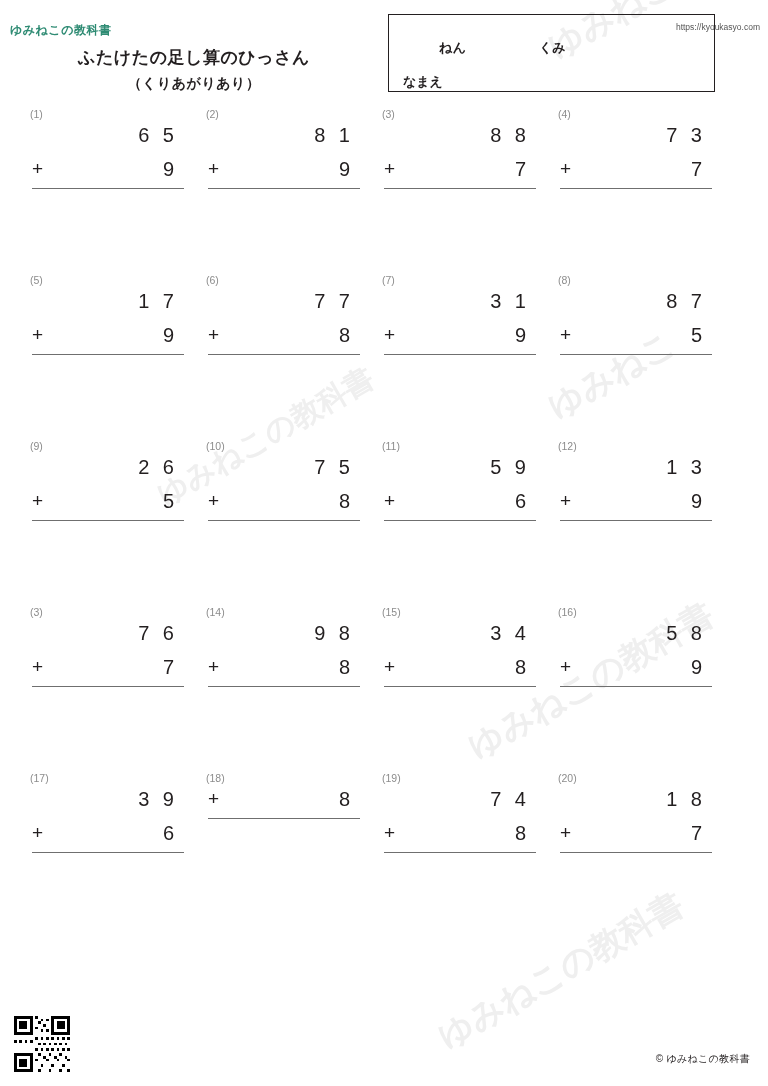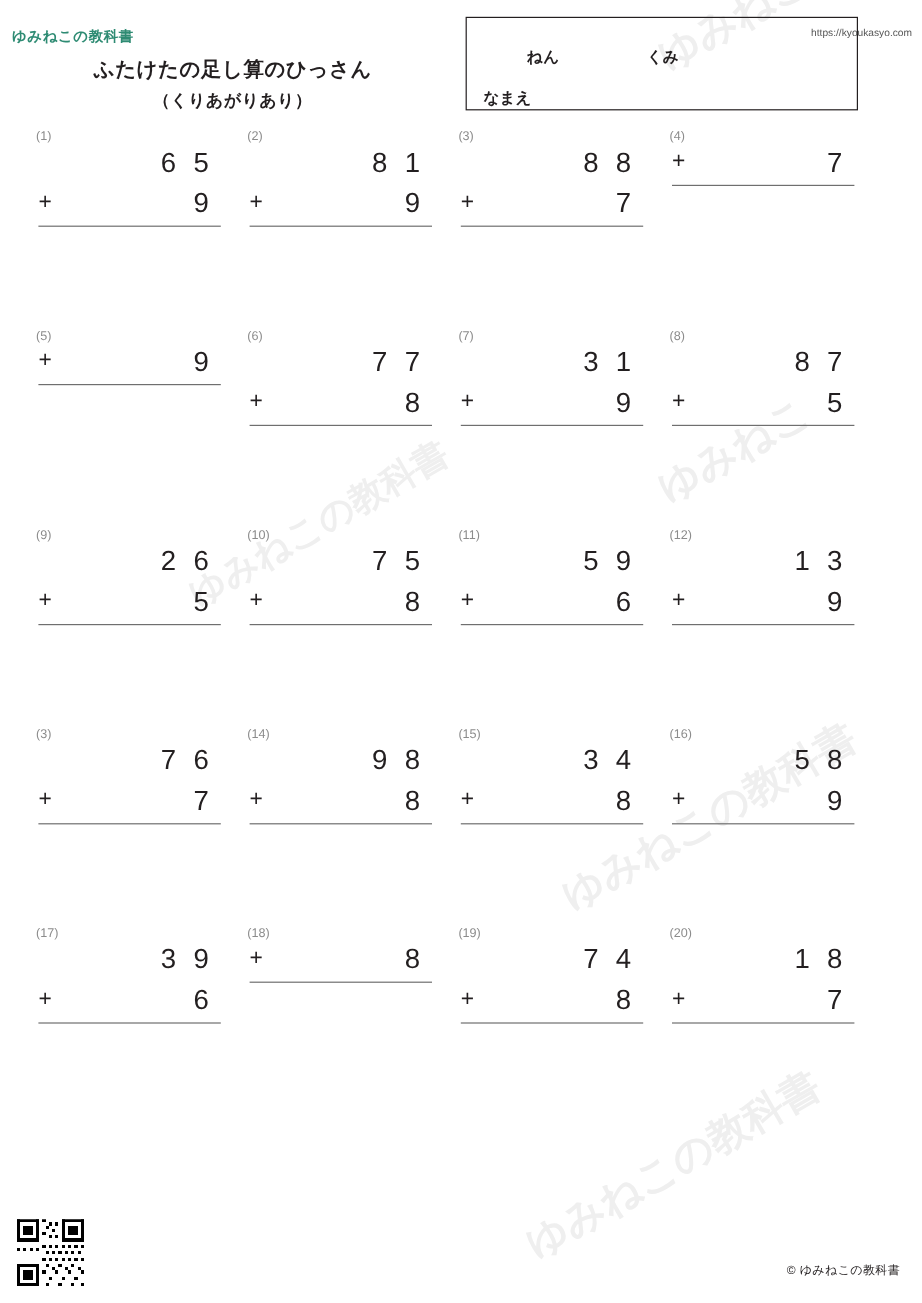--- a/index.html
+++ b/index.html
@@ -61,21 +61,21 @@
   .cell.c0 { margin-left:22px; }
   .idx {
     position:absolute; left:8px; top:4px;
     font-size:10.5px; color:#8c8c8c; letter-spacing:0;
     white-space:nowrap;
   }
   .calc {
     position:absolute; left:10px; top:14px; width:152px;
   }
   .top-num, .bot-num {
-    text-align:right; font-size:23px; letter-spacing:4px;
+    text-align:right; font-size:20px; letter-spacing:4px;
     height:34px; line-height:34px; padding-right:6px;
     font-family:"Liberation Sans", sans-serif;
   }
   .bot-line { position:relative; }
   .plus {
     position:absolute; left:0; top:0; font-size:19px;
     height:34px; line-height:34px;
   }
   .rule {
     border-bottom:1px solid #6f6f6f;
@@ -151,33 +151,35 @@
           <div class="bot-line">
             <span class="plus">+</span>
             <div class="bot-num">7</div>
           </div>
           <div class="rule"></div>
         </div>
       </div>
       <div class="cell">
         <div class="idx">(4)</div>
         <div class="calc">
+          <div class="top-num">7 3</div>
           <div class="bot-line">
             <span class="plus">+</span>
             <div class="bot-num">7</div>
           </div>
           <div class="rule"></div>
         </div>
       </div>
     </div>
 
     <div class="row">
       <div class="cell c0">
         <div class="idx">(5)</div>
         <div class="calc">
+          <div class="top-num">1 7</div>
           <div class="bot-line">
             <span class="plus">+</span>
             <div class="bot-num">9</div>
           </div>
           <div class="rule"></div>
         </div>
       </div>
       <div class="cell">
         <div class="idx">(6)</div>
         <div class="calc">

